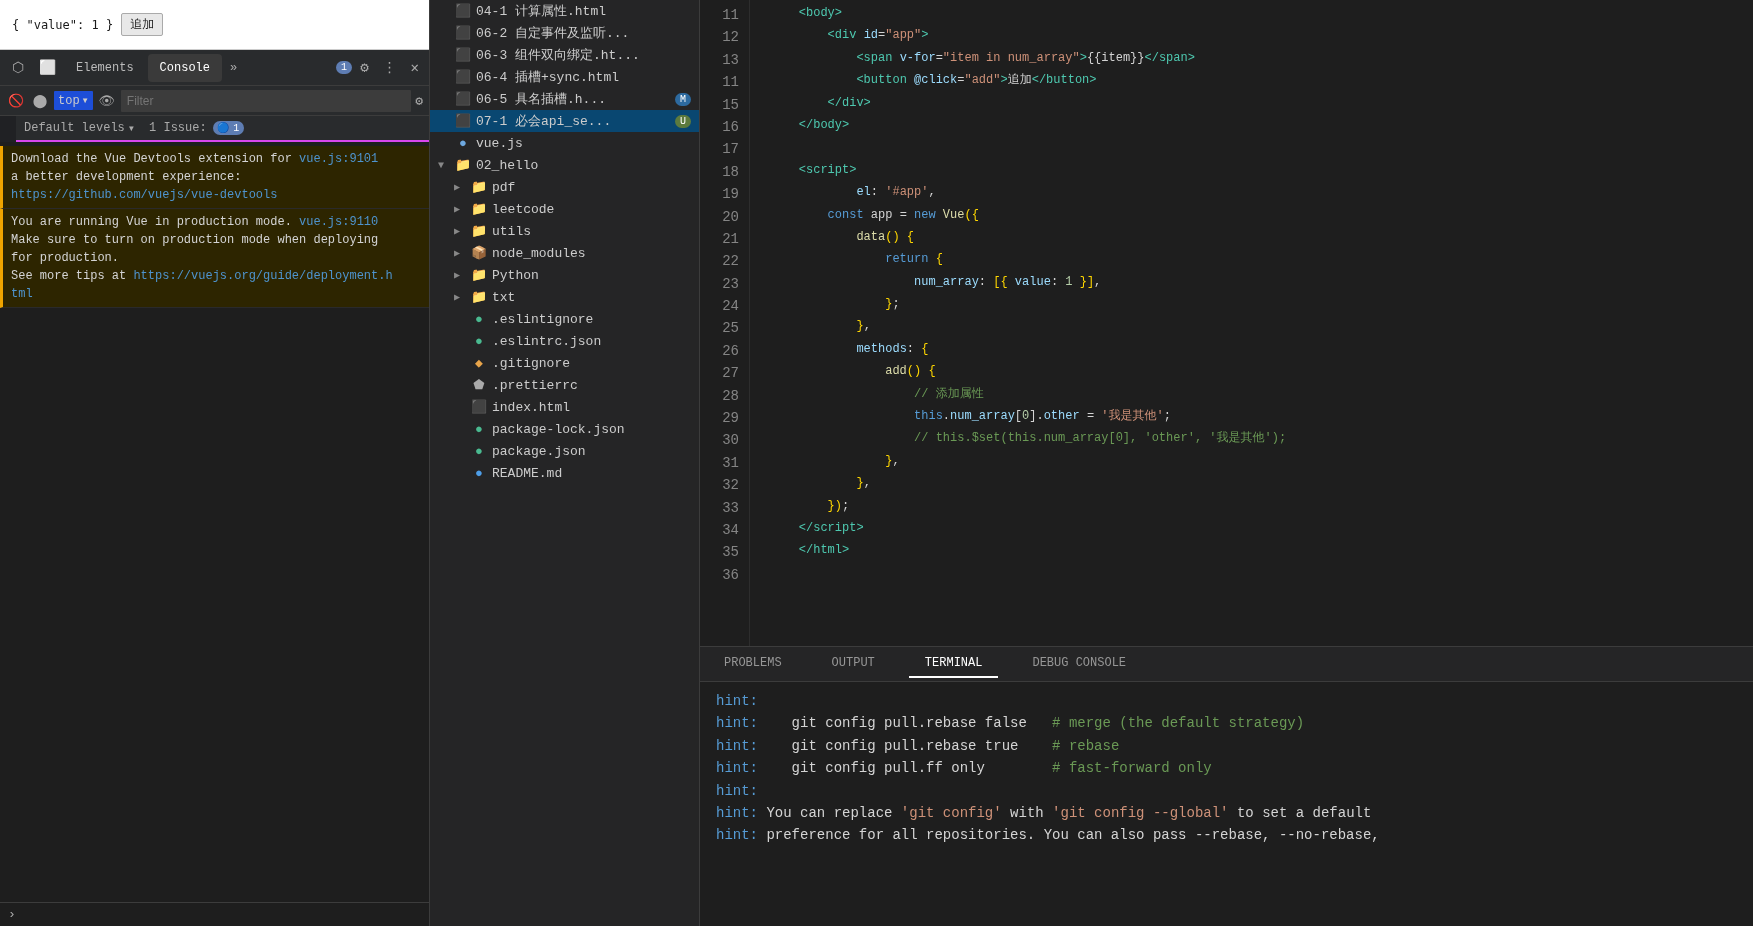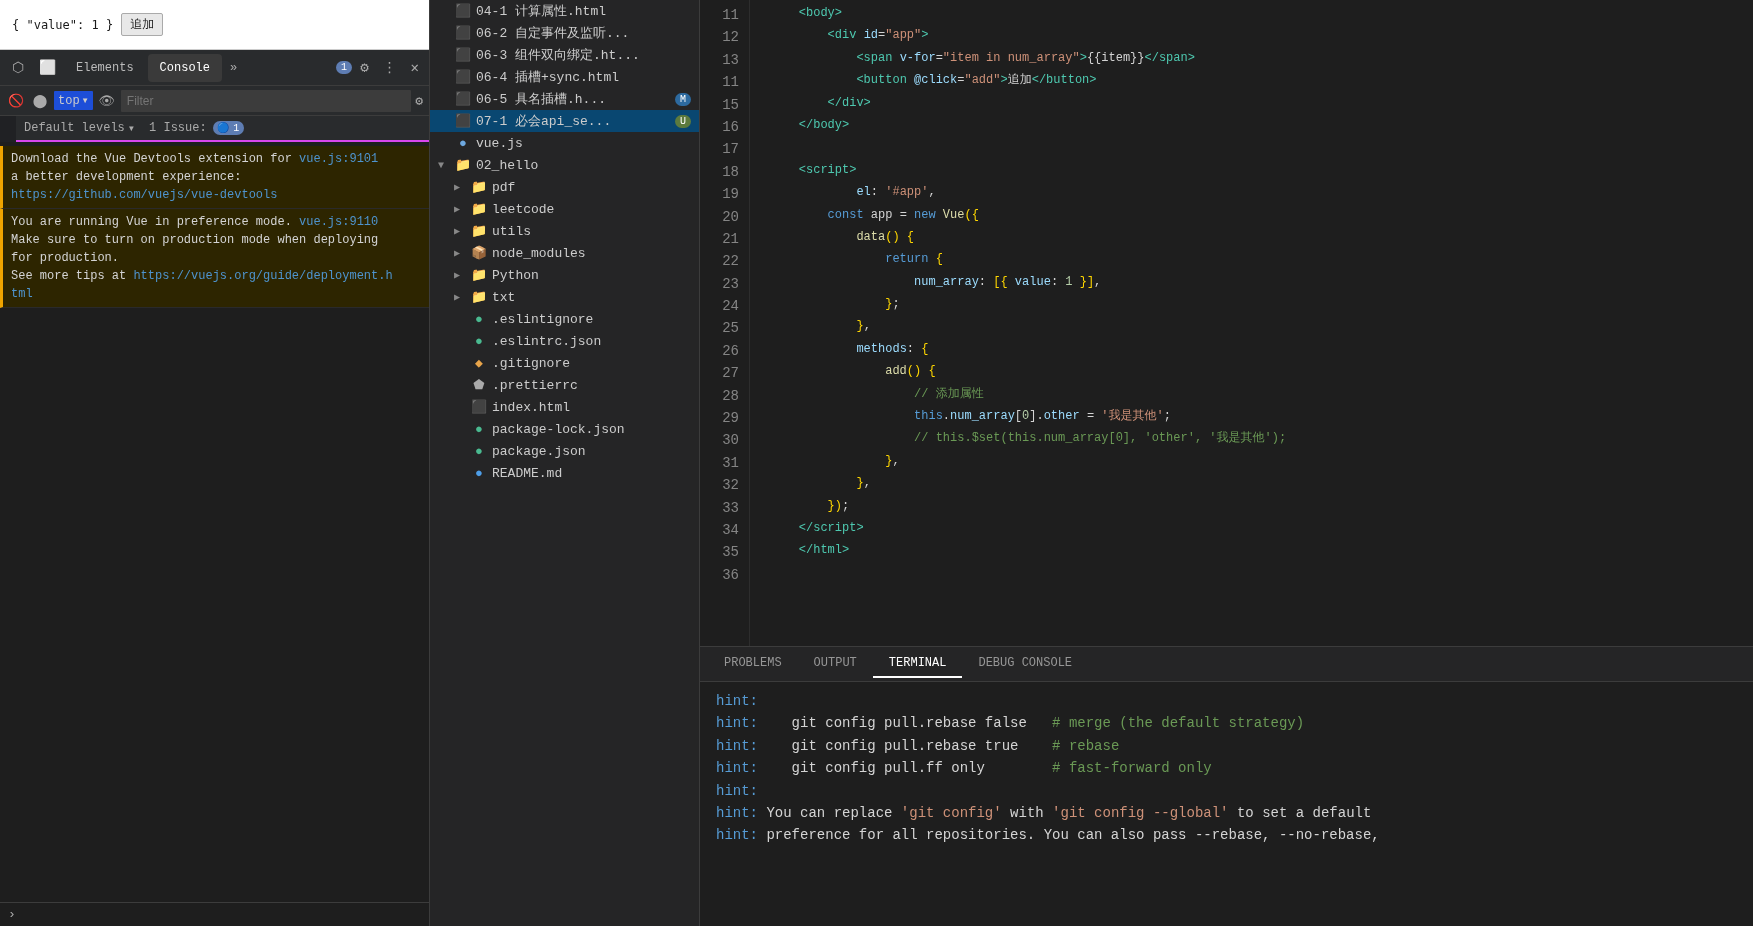--- a/index.html
+++ b/index.html
@@ -376,21 +376,21 @@
       flex-shrink: 0;
     }
 
     .terminal-tabs {
       display: flex;
       align-items: center;
       background: #252526;
       height: 35px;
       border-bottom: 1px solid #3c3c3c;
       padding: 0 8px;
-      gap: 0;
+      gap: 18px;
     }
 
     .terminal-tab {
       padding: 6px 16px;
       font-size: 12px;
       color: #969696;
       cursor: pointer;
       border-bottom: 2px solid transparent;
     }
 
@@ -471,21 +471,21 @@
   <div class="console-messages">
     <div class="console-msg warning">
       <span class="msg-text">Download the Vue Devtools extension for </span>
       <a href="#">vue.js:9101</a>
       <br>
       <span class="msg-text">a better development experience:</span>
       <br>
       <a href="#">https://github.com/vuejs/vue-devtools</a>
     </div>
     <div class="console-msg warning">
-      <span class="msg-text">You are running Vue in preference mode. </span>
+      <span class="msg-text">You are running Vue in production mode. </span>
       <a href="#">vue.js:9110</a>
       <br>
       <span class="msg-text">Make sure to turn on production mode when deploying</span>
       <br>
       <span class="msg-text">for production.</span>
       <br>
       <span class="msg-text">See more tips at </span>
       <a href="#">https://vuejs.org/guide/deployment.h</a>
       <br>
       <a href="#">tml</a>

